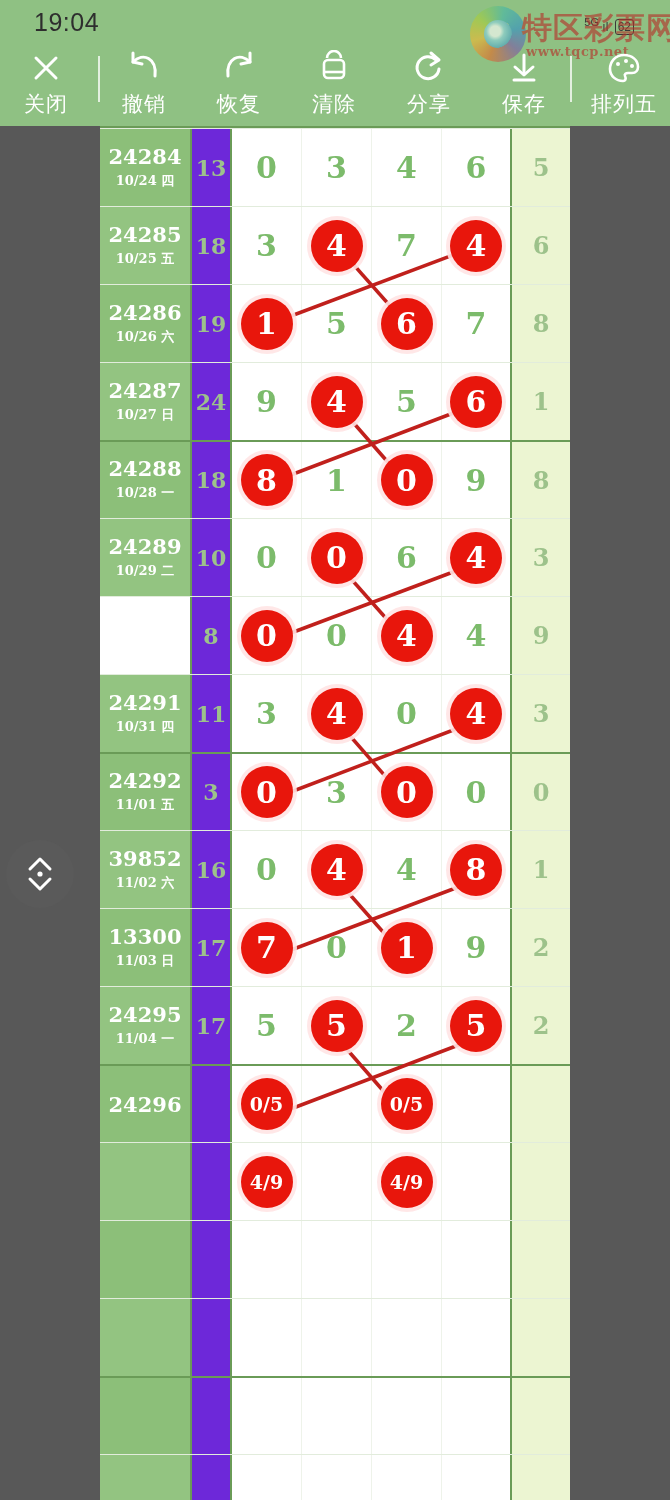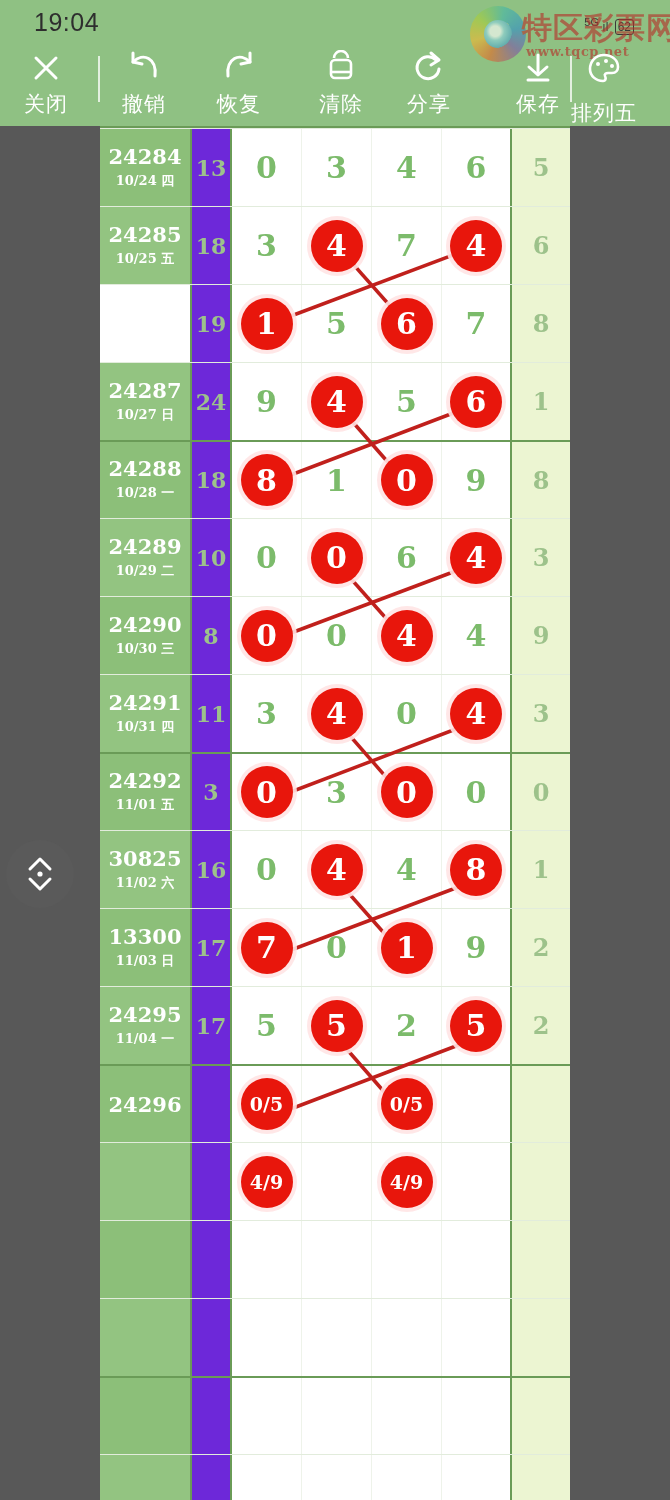--- a/index.html
+++ b/index.html
@@ -126,55 +126,55 @@
     <div class="tb" style="left:193px;">
       <div class="ic">
         <svg width="38" height="36" viewBox="0 0 38 36">
             <path d="M30 12 C20 2, 6 8, 8 26" stroke="#fff" stroke-width="3" fill="none" stroke-linecap="round"></path>
             <path d="M30 12 L30 3 M30 12 L21 14" stroke="#fff" stroke-width="3" fill="none" stroke-linecap="round"></path>
           </svg>
       </div>
       <div class="lb">恢复</div>
     </div>
 
-    <div class="tb" style="left:295px;justify-content:center;">
+    <div class="tb" style="left:288px;justify-content:center;">
       <div class="ic">
         <svg width="34" height="36" viewBox="0 0 34 36">
             <path d="M10 8 a7 7 0 0 1 14 0" stroke="#fff" stroke-width="2.6" fill="none"></path>
             <rect x="7" y="10" width="20" height="18" rx="4" stroke="#fff" stroke-width="2.6" fill="none"></rect>
             <path d="M7 22 L27 22" stroke="#fff" stroke-width="2.6"></path>
           </svg>
       </div>
       <div class="lb">清除</div>
     </div>
 
     <div class="tb" style="left:383px;">
       <div class="ic">
         <svg width="34" height="36" viewBox="0 0 34 36">
             <path d="M24 10 A11 11 0 1 0 27 19" stroke="#fff" stroke-width="3" fill="none" stroke-linecap="round"></path>
             <path d="M19 3 L27 10 L19 15" stroke="#fff" stroke-width="3" fill="none" stroke-linecap="round" stroke-linejoin="round"></path>
           </svg>
       </div>
       <div class="lb">分享</div>
     </div>
 
-    <div class="tb" style="left:492px;text-align:center;">
+    <div class="tb" style="left:478px;text-align:center;">
       <div class="ic">
         <svg width="34" height="36" viewBox="0 0 34 36">
             <path d="M17 5 L17 24" stroke="#fff" stroke-width="3" stroke-linecap="round"></path>
             <path d="M8 17 L17 25 L26 17" stroke="#fff" stroke-width="3" fill="none" stroke-linecap="round" stroke-linejoin="round"></path>
             <path d="M7 30 L27 30" stroke="#fff" stroke-width="3" stroke-linecap="round"></path>
           </svg>
       </div>
       <div class="lb">保存</div>
     </div>
 
     <div class="divider" style="left:570px;"></div>
 
-    <div class="tb" style="left:558px;gap:9px;">
+    <div class="tb" style="left:578px;">
       <div class="ic">
         <svg width="34" height="36" viewBox="0 0 34 36">
             <path d="M17 5 C8 5 3 12 3 19 C3 26 9 31 16 31 C19 31 19 28 18 26 C17 24 19 23 21 23 L25 23 C29 23 31 20 31 17 C31 10 25 5 17 5 Z" stroke="#fff" stroke-width="2.6" fill="none"></path>
             <circle cx="11" cy="14" r="2" fill="#fff"></circle>
             <circle cx="19" cy="11" r="2" fill="#fff"></circle>
             <circle cx="25" cy="16" r="2" fill="#fff"></circle>
           </svg>
       </div>
       <div class="lb">排列五</div>
     </div>
@@ -239,20 +239,24 @@
         <span class="dig">7</span>
       </div>
       <div class="cell c-d d3">
         <span class="dig hot">4</span>
       </div>
       <div class="cell c-last">
         <span class="last-v">6</span>
       </div>
     </div>
     <div class="row thin">
+      <div class="c-issue cell">
+        <div class="issue-no">24286</div>
+        <div class="issue-dt">10/26 六</div>
+      </div>
       <div class="cell c-sum">
         <span class="sum-v">19</span>
       </div>
       <div class="cell c-d d0">
         <span class="dig hot">1</span>
       </div>
       <div class="cell c-d d1">
         <span class="dig">5</span>
       </div>
       <div class="cell c-d d2">
@@ -331,24 +335,20 @@
         <span class="dig">6</span>
       </div>
       <div class="cell c-d d3">
         <span class="dig hot">4</span>
       </div>
       <div class="cell c-last">
         <span class="last-v">3</span>
       </div>
     </div>
     <div class="row thin">
-      <div class="c-issue cell">
-        <div class="issue-no">24290</div>
-        <div class="issue-dt">10/30 三</div>
-      </div>
       <div class="cell c-sum">
         <span class="sum-v">8</span>
       </div>
       <div class="cell c-d d0">
         <span class="dig hot">0</span>
       </div>
       <div class="cell c-d d1">
         <span class="dig">0</span>
       </div>
       <div class="cell c-d d2">
@@ -404,21 +404,21 @@
       </div>
       <div class="cell c-d d3">
         <span class="dig">0</span>
       </div>
       <div class="cell c-last">
         <span class="last-v">0</span>
       </div>
     </div>
     <div class="row thin">
       <div class="c-issue alt cell">
-        <div class="issue-no">30825</div>
+        <div class="issue-no">39852</div>
         <div class="issue-dt">11/02 六</div>
       </div>
       <div class="cell c-sum">
         <span class="sum-v">16</span>
       </div>
       <div class="cell c-d d0">
         <span class="dig">0</span>
       </div>
       <div class="cell c-d d1">
         <span class="dig hot">4</span>

